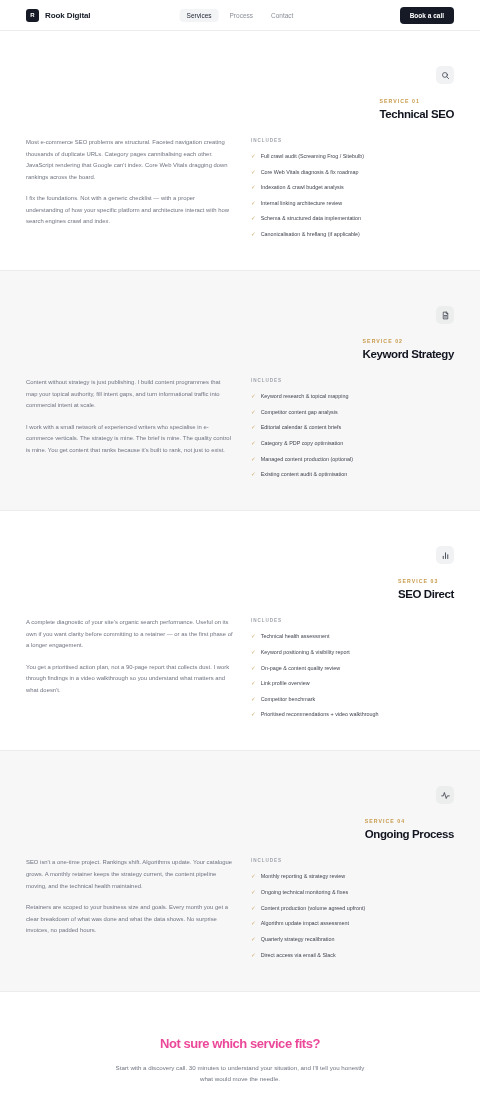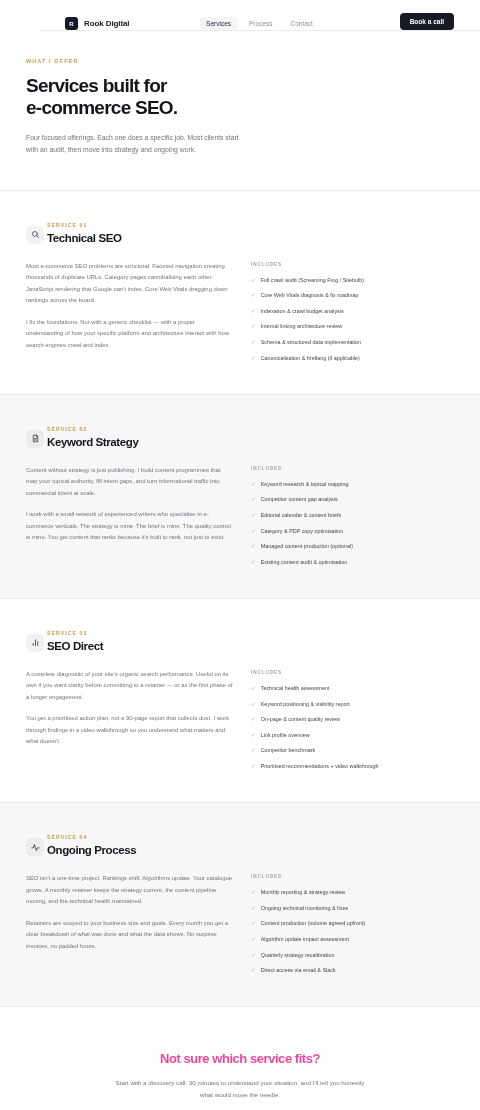--- a/index.html
+++ b/index.html
@@ -9,26 +9,25 @@
     background: #ffffff;
     color: #12151f;
     -webkit-font-smoothing: antialiased;
   }
   .page { width: 480px; position: relative; }
 
   
   .header {
     height: 31px;
     display: flex;
-    align-items: flex-end;
+    align-items: center;
     padding: 0 26px;
     background: #ffffff;
     border-bottom: 1px solid #ececec;
     position: relative;
-    margin-left: 39px;
   }
   .brand { display: flex; align-items: center; gap: 6px; }
   .brand-mark {
     width: 13px; height: 13px; border-radius: 3px;
     background: #151a26; color: #fff;
     font-size: 6px; font-weight: 700;
     display: flex; align-items: center; justify-content: center;
   }
   .brand-name { font-size: 8px; font-weight: 700; letter-spacing: -0.1px; color: #151a26; }
 
@@ -54,21 +53,21 @@
   }
   .hero p {
     margin-top: 12px;
     font-size: 6.8px; line-height: 1.75; color: #6f7480; max-width: 225px;
   }
 
   
   .service { padding: 30px 26px 32px; border-bottom: 1px solid #ececec; }
   .service.alt { background: #f7f7f8; }
 
-  .svc-head { display: flex; align-items: flex-end; gap: 3px; }
+  .svc-head { display: flex; align-items: flex-end; gap: 13px; flex-direction: column; }
   .svc-icon {
     width: 18px; height: 18px; border-radius: 5px;
     background: #f1f2f4; display: flex; align-items: center; justify-content: center;
     flex: 0 0 auto; margin-top: 5px;
   }
   .service.alt .svc-icon { background: #eceded; }
   .svc-icon svg { width: 9px; height: 9px; display: block; }
   .svc-titles { padding-top: 1px; }
   .svc-kicker { font-size: 5.2px; font-weight: 700; letter-spacing: 1.05px; color: #c79a4a; text-transform: uppercase; }
   .svc-title { font-size: 11.5px; font-weight: 700; letter-spacing: -0.4px; color: #12151f; margin-top: 4px; }
@@ -105,28 +104,20 @@
       <span class="brand-name">Rook Digital</span>
     </div>
     <div class="nav">
       <span class="nav-item active">Services</span>
       <span class="nav-item">Process</span>
       <span class="nav-item">Contact</span>
     </div>
     <button class="header-cta">Book a call</button>
   </div>
 
-  <div class="hero">
-    <div class="eyebrow">WHAT I OFFER</div>
-    <h1>
-      <span>Services built for</span><br>
-      <span>e-commerce SEO.</span>
-    </h1>
-    <p>Four focused offerings. Each one does a specific job. Most clients start with an audit, then move into strategy and ongoing work.</p>
-  </div>
 
   <div class="service">
     <div class="svc-head">
       <span class="svc-icon">
         <svg viewBox="0 0 24 24" fill="none" stroke="#3a3f4b" stroke-width="2" stroke-linecap="round">
           <circle cx="10.5" cy="10.5" r="6.5"></circle>
             <line x1="15.5" y1="15.5" x2="20.5" y2="20.5"></line>
         </svg>
       </span>
       <div class="svc-titles">

